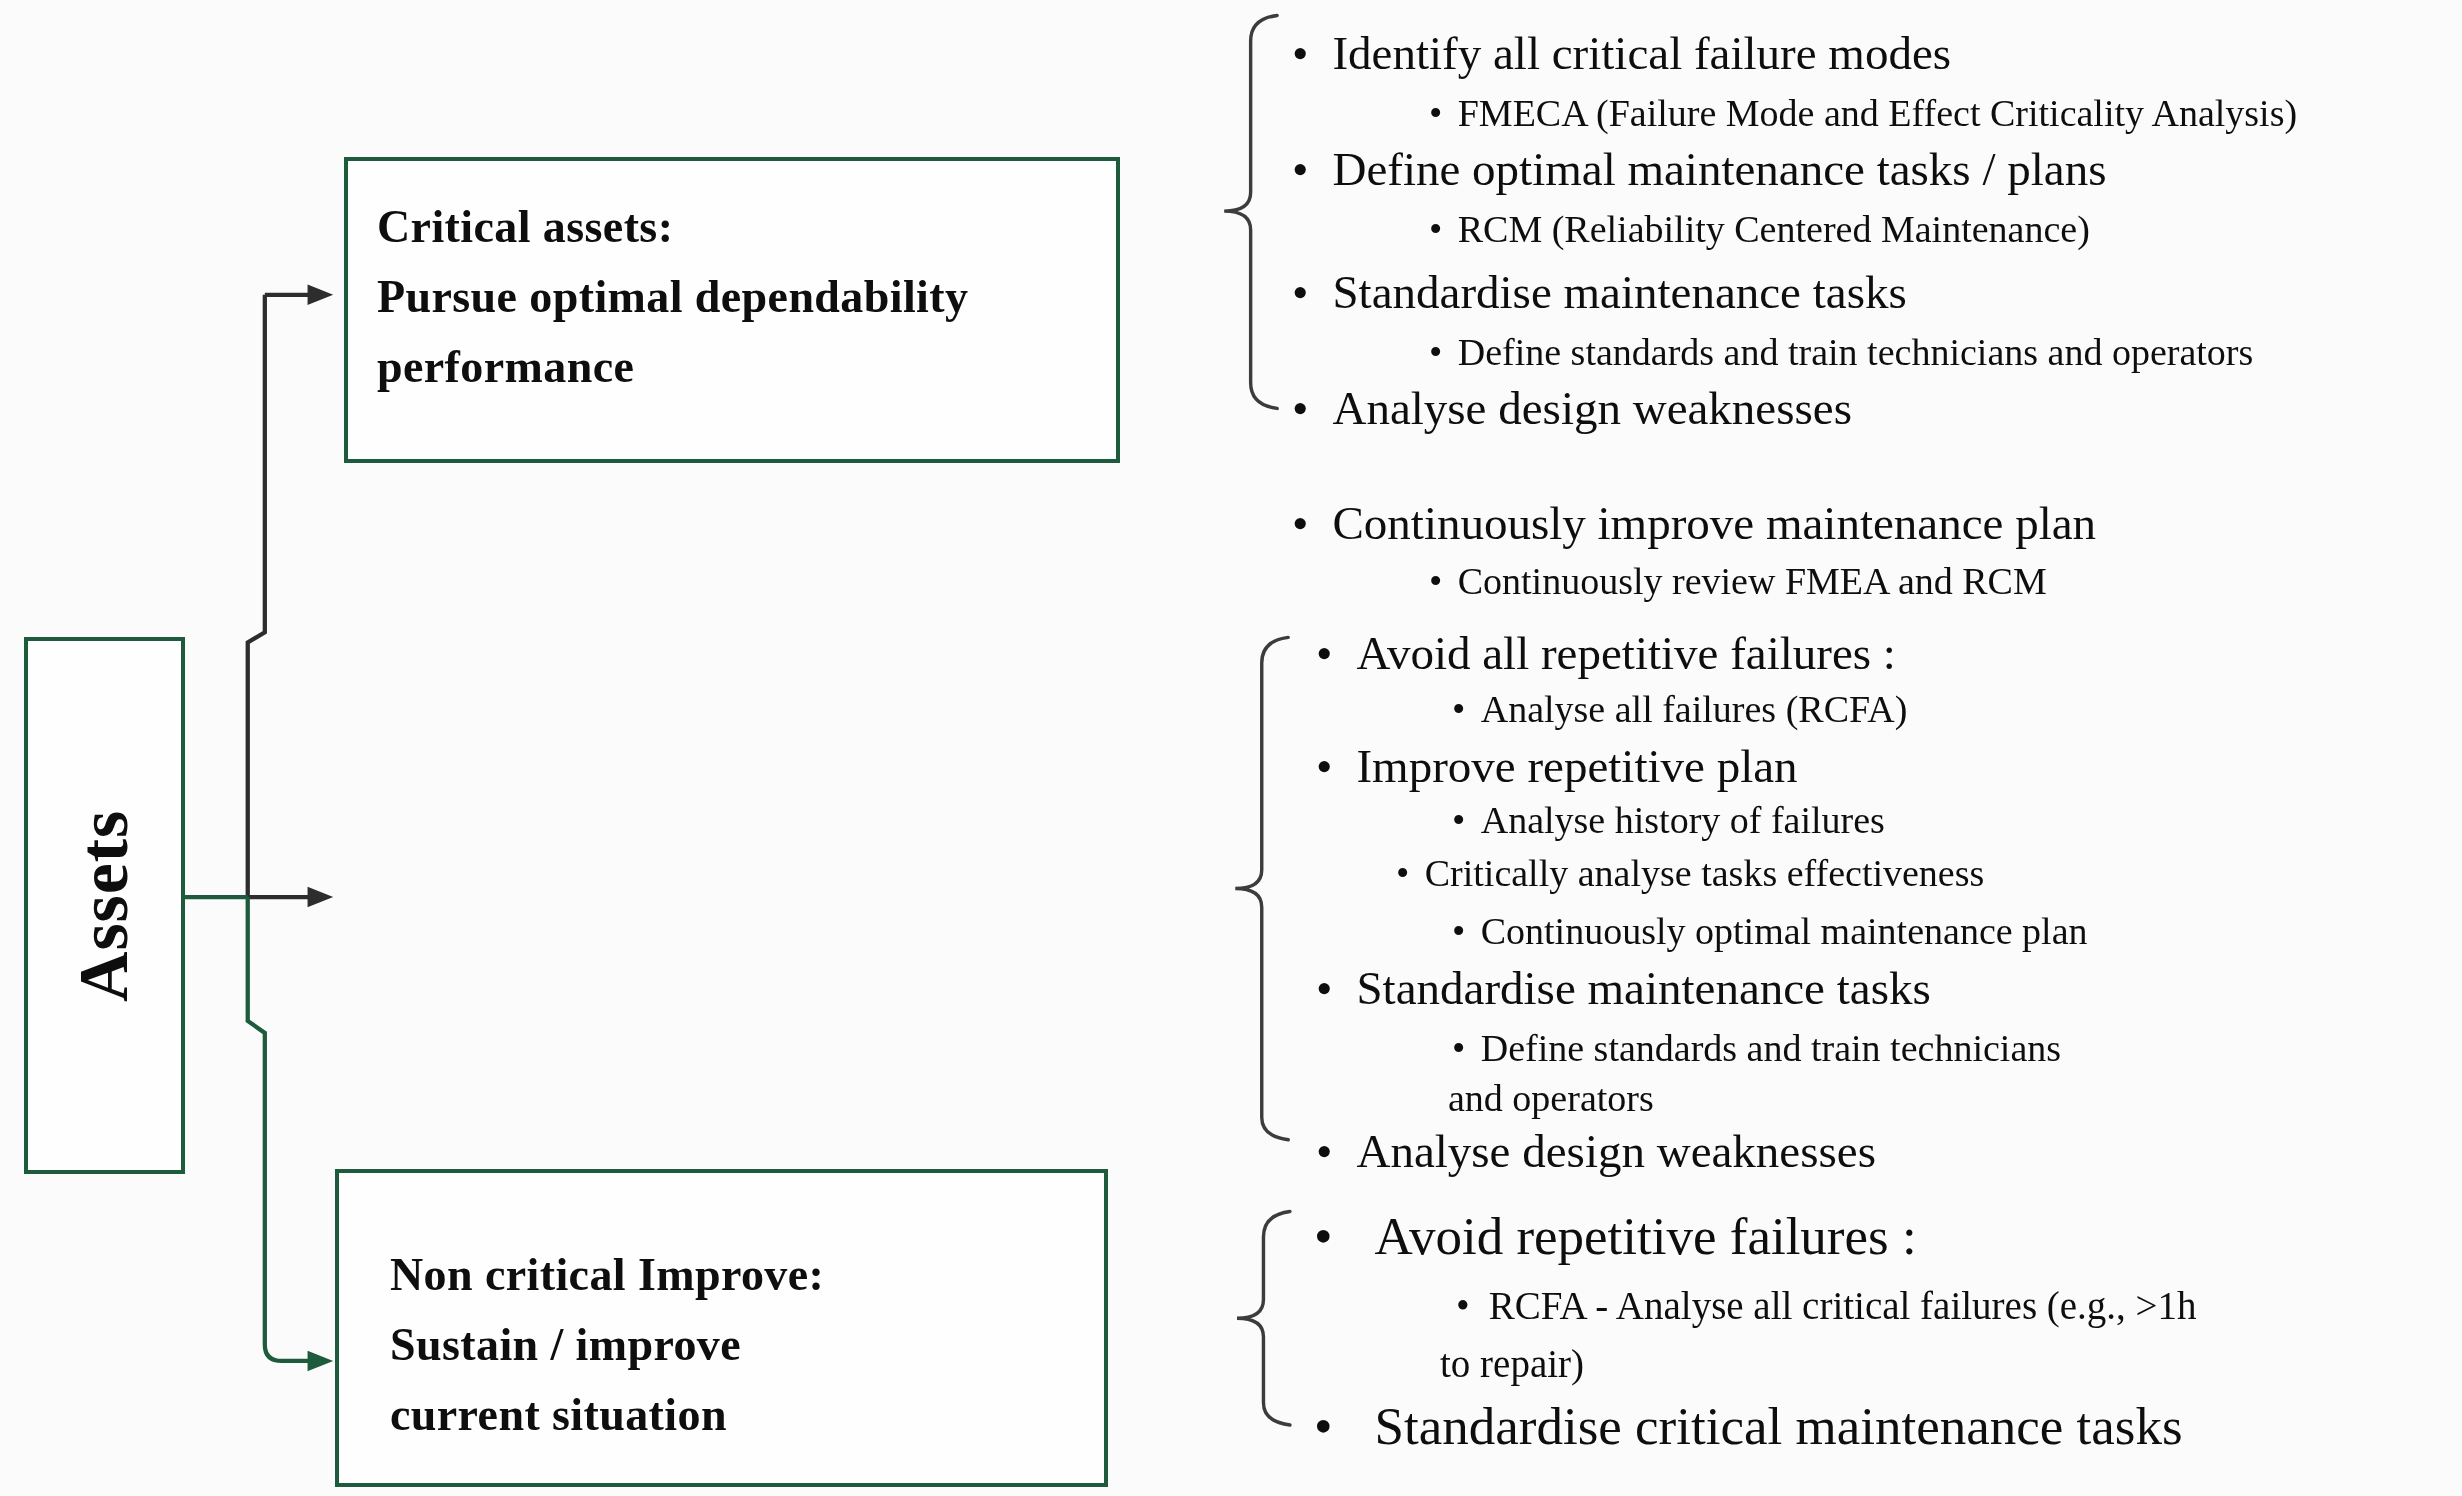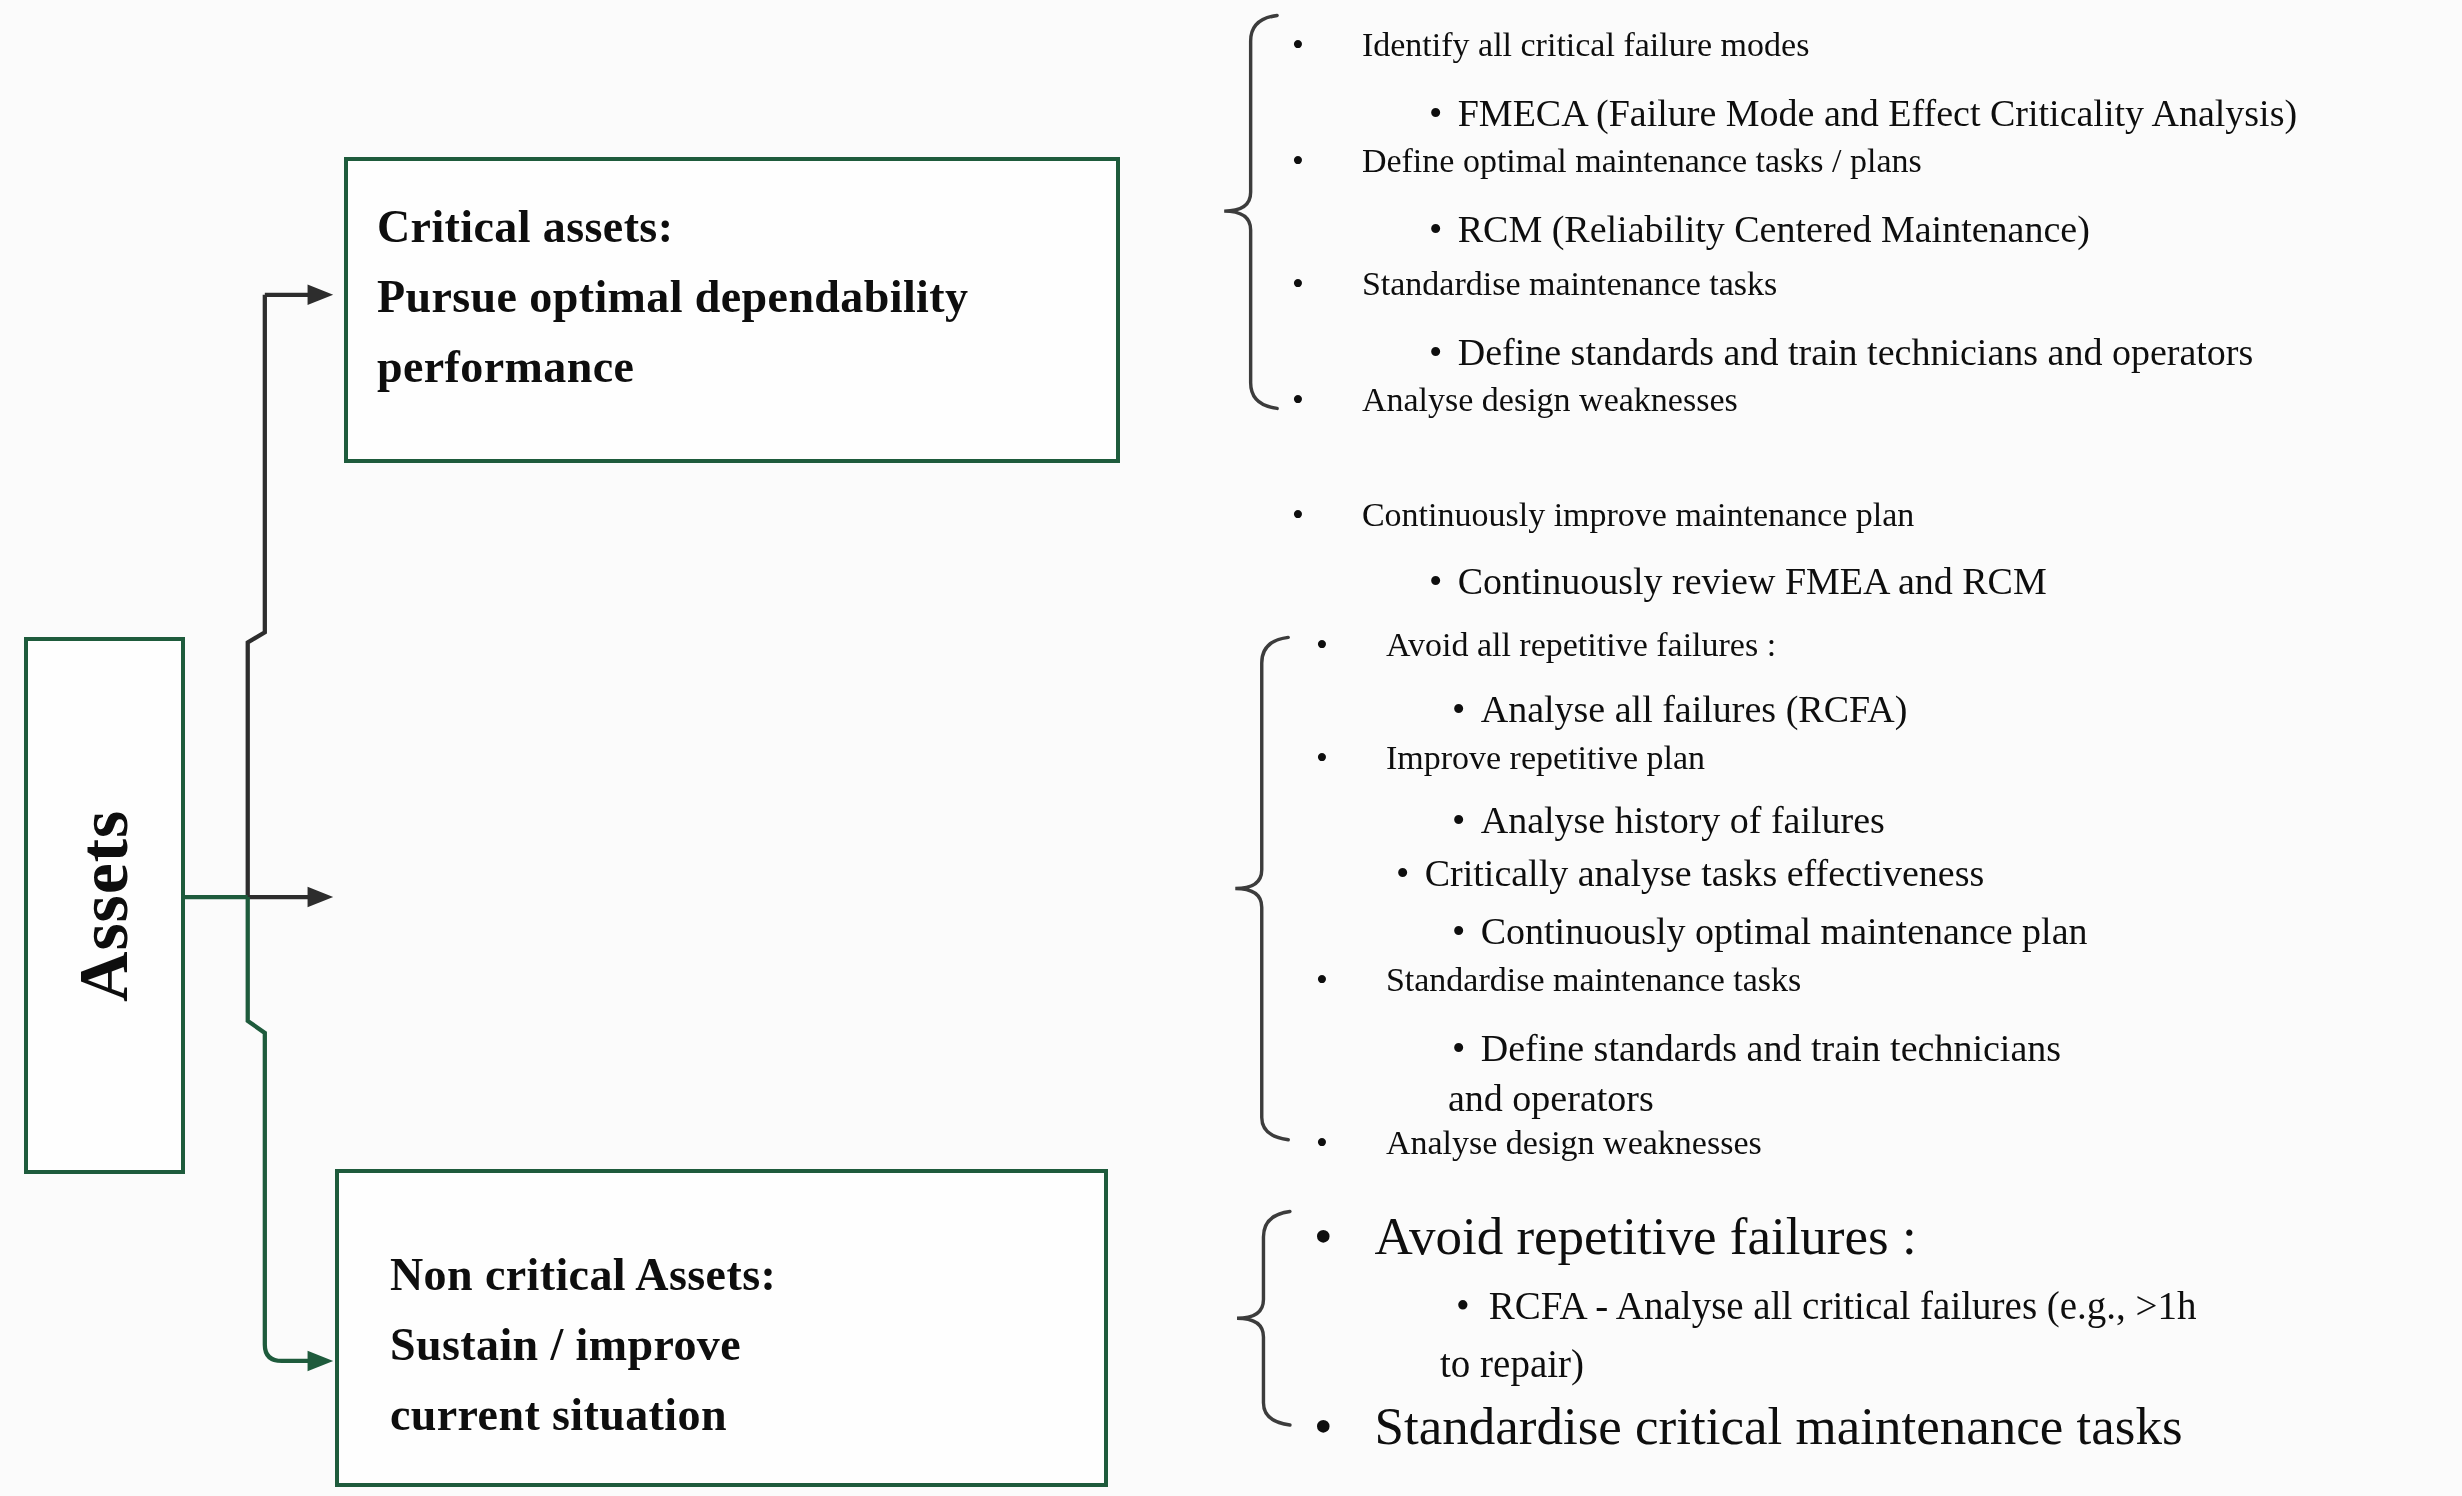--- a/index.html
+++ b/index.html
@@ -33,21 +33,21 @@
     display:flex; align-items:center; justify-content:center;
   }
   #box-assets .rot {
     transform:rotate(-90deg); font-weight:bold; font-size:70px;
     letter-spacing:0.9px; white-space:nowrap;
   }
 
   
   .row { position:absolute; display:flex; align-items:baseline; white-space:nowrap; line-height:1.2; }
   .row .dot::before { content:"\2022"; }
-  .g12.l1 { font-size:34px;gap:34px; }  .g12.l1 .dot { margin-right:24px; }
+  .g12.l1 { font-size:47px; }  .g12.l1 .dot { margin-right:24px; }
   .g12.l2 { font-size:38px; }  .g12.l2 .dot { margin-right:15.4px; }
   .g12.cont { font-size:38px; }
   .g3.l1 { font-size:53px;gap:16px; }   .g3.l1 .dot { margin-right:26px; }
   .g3.l2 { font-size:39px;justify-content:flex-end; }   .g3.l2 .dot { margin-right:19px; }
   .g3.cont { font-size:39px; }
 
   svg.overlay { position:absolute; left:0; top:0; pointer-events:none; }
 </style>
 </head>
 <body>
@@ -57,21 +57,21 @@
   <div class="gbox" id="box-assets">
     <span class="rot">Assets</span>
   </div>
 
   <div class="gbox" id="box-critical">
     <div class="box-label">Critical assets:
 Pursue optimal dependability
 performance</div>
   </div>
   <div class="gbox" id="box-non-critical">
-    <div class="box-label">Non critical Assets:
+    <div class="box-label">Non critical Improve:
 Sustain / improve
 current situation</div>
   </div>
 
   <svg class="overlay" width="2462" height="1496" viewBox="0 0 2882 1751">
 
     <path d="M 310 345 L 310 740 L 290 752 L 290 1050" fill="none" stroke="#2d2d2d" stroke-width="5"></path>
     <path d="M 310 345 L 372 345" fill="none" stroke="#2d2d2d" stroke-width="5"></path>
     <polygon points="390,345 360,333 360,357" fill="#2d2d2d"></polygon>
 

